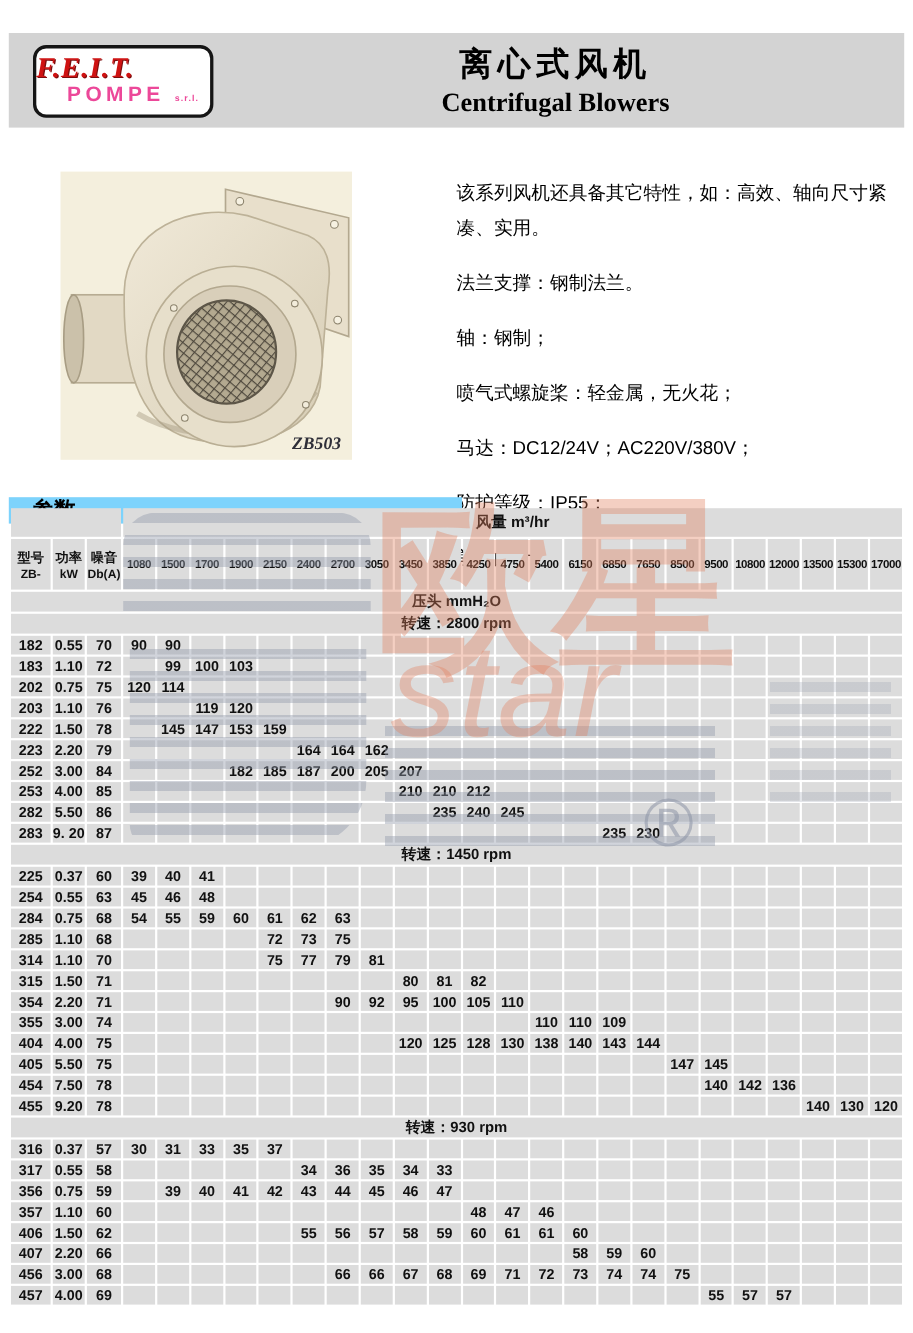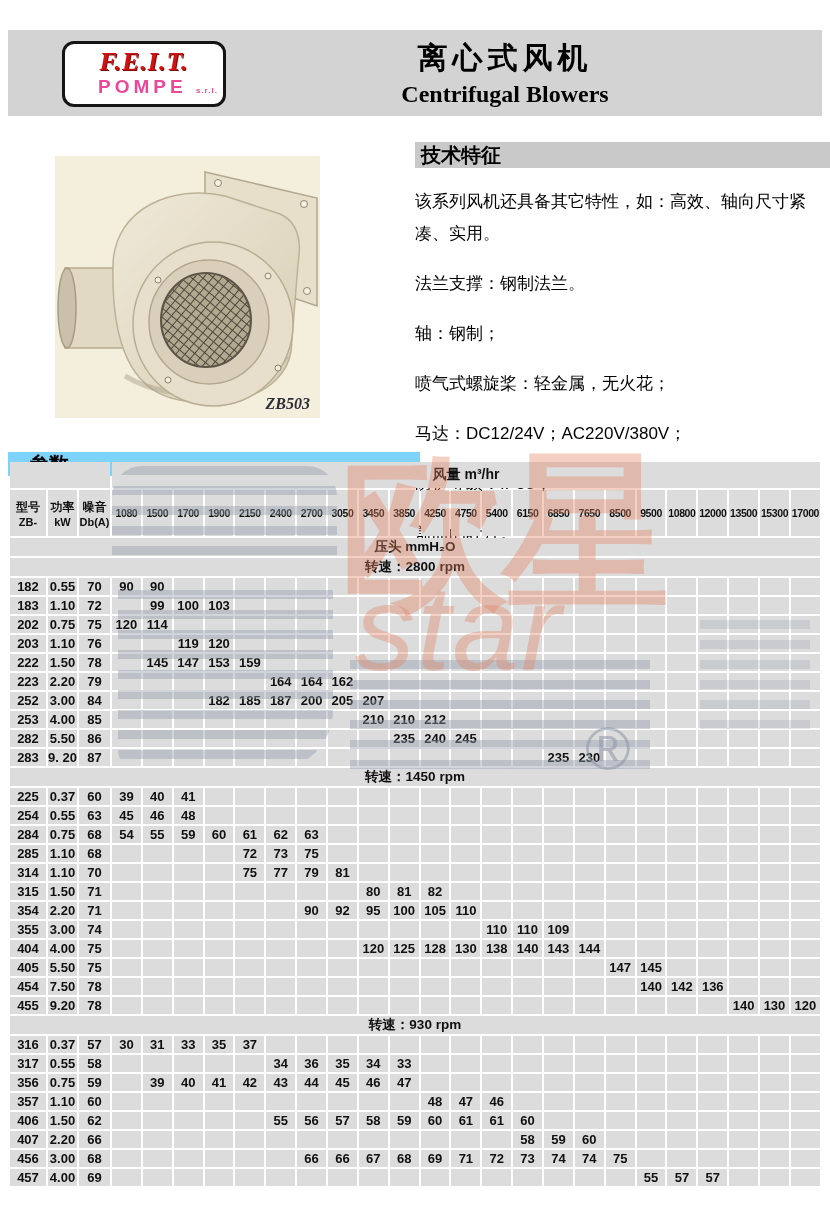--- a/index.html
+++ b/index.html
@@ -3,21 +3,21 @@
 <meta charset="utf-8">
 <style>
   html,body{margin:0;padding:0;}
   body{
     width:830px;height:1212px;position:relative;background:#ffffff;
     font-family:"Liberation Sans",sans-serif;color:#000;overflow:hidden;
   }
   
   .header-bar{position:absolute;left:8px;top:30px;width:814px;height:86px;background:#d3d3d3;}
   .logo-box{position:absolute;left:22px;top:11px;width:158px;height:60px;background:#fff;
-    border:3px solid #151515;border-radius:12px;text-align:center;margin-left:32px;}
+    border:3px solid #151515;border-radius:12px;text-align:left;}
   .logo-feit{color:#cf1212;font-family:"Liberation Serif",serif;font-weight:bold;font-style:italic;
     font-size:26px;line-height:30px;margin-top:3px;letter-spacing:1px;text-shadow:1px 1px 0 #7a0d0d;}
   .logo-pompe{color:#ec4899;font-weight:bold;font-size:19px;letter-spacing:4px;line-height:20px;padding-left:28px;}
   .logo-srl{font-size:8px;font-weight:bold;letter-spacing:1px;}
   .header-titles{position:absolute;left:190px;right:10px;top:8px;text-align:center;}
   .title-cn{font-size:30px;font-weight:bold;letter-spacing:5px;}
   .title-en{font-family:"Liberation Serif",serif;font-size:24px;font-weight:bold;margin-top:2px;}
   
   .product{position:absolute;left:55px;top:156px;width:265px;height:262px;background:#f4efdd;}
   .product svg{display:block;}
@@ -97,21 +97,20 @@
     <ellipse cx="151" cy="164" rx="45" ry="47" fill="url(#mesh)" stroke="#5d5648" stroke-width="2"></ellipse>
     <circle cx="103" cy="124" r="3" fill="#f2ecdb" stroke="#8d846e"></circle>
     <circle cx="213" cy="120" r="3" fill="#f2ecdb" stroke="#8d846e"></circle>
     <circle cx="223" cy="212" r="3" fill="#f2ecdb" stroke="#8d846e"></circle>
     <circle cx="113" cy="224" r="3" fill="#f2ecdb" stroke="#8d846e"></circle>
   </svg>
   <div class="product-label">ZB503</div>
 </div>
 
 <div class="tech">
-  <div class="tech-title">技术特征</div>
   <div class="tech-lines">
       <div class="feat-line">该系列风机还具备其它特性，如：高效、轴向尺寸紧凑、实用。</div>
       <div class="feat-line">法兰支撑：钢制法兰。</div>
       <div class="feat-line">轴：钢制；</div>
       <div class="feat-line">喷气式螺旋桨：轻金属，无火花；</div>
       <div class="feat-line">马达：DC12/24V；AC220V/380V；</div>
       <div class="feat-line">防护等级：IP55；</div>
       <div class="feat-line">前曲的叶片。</div>
     </div>
 </div>

